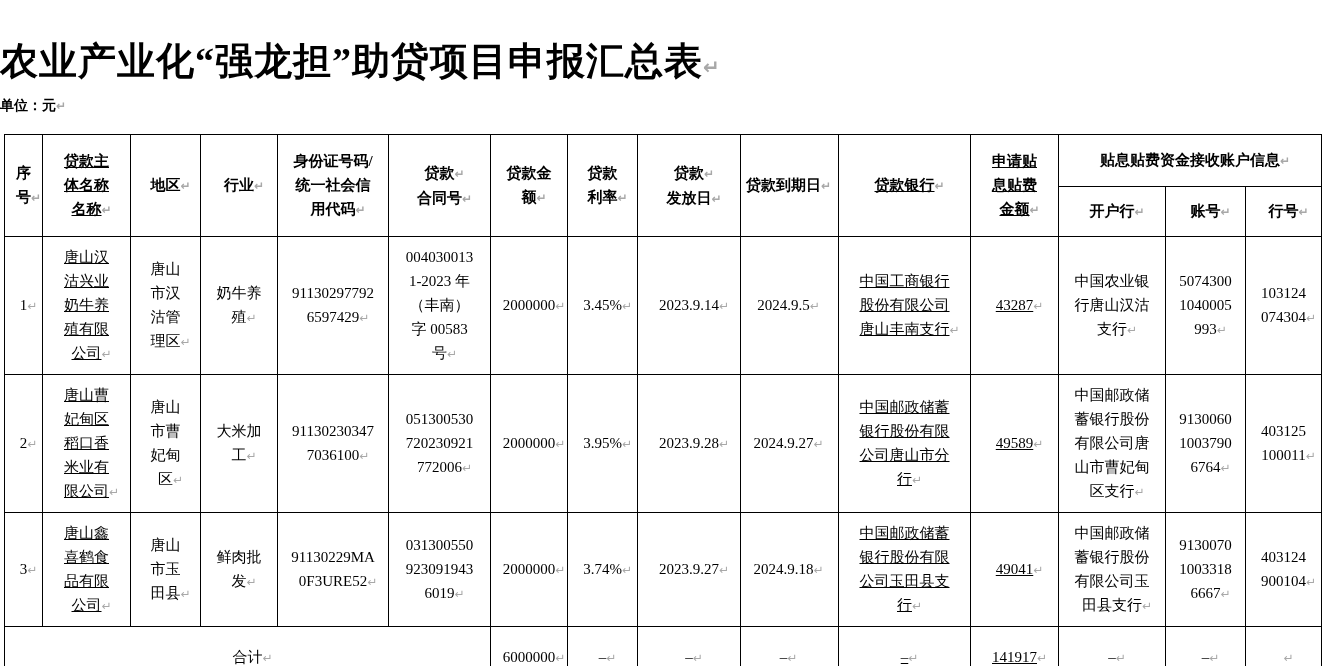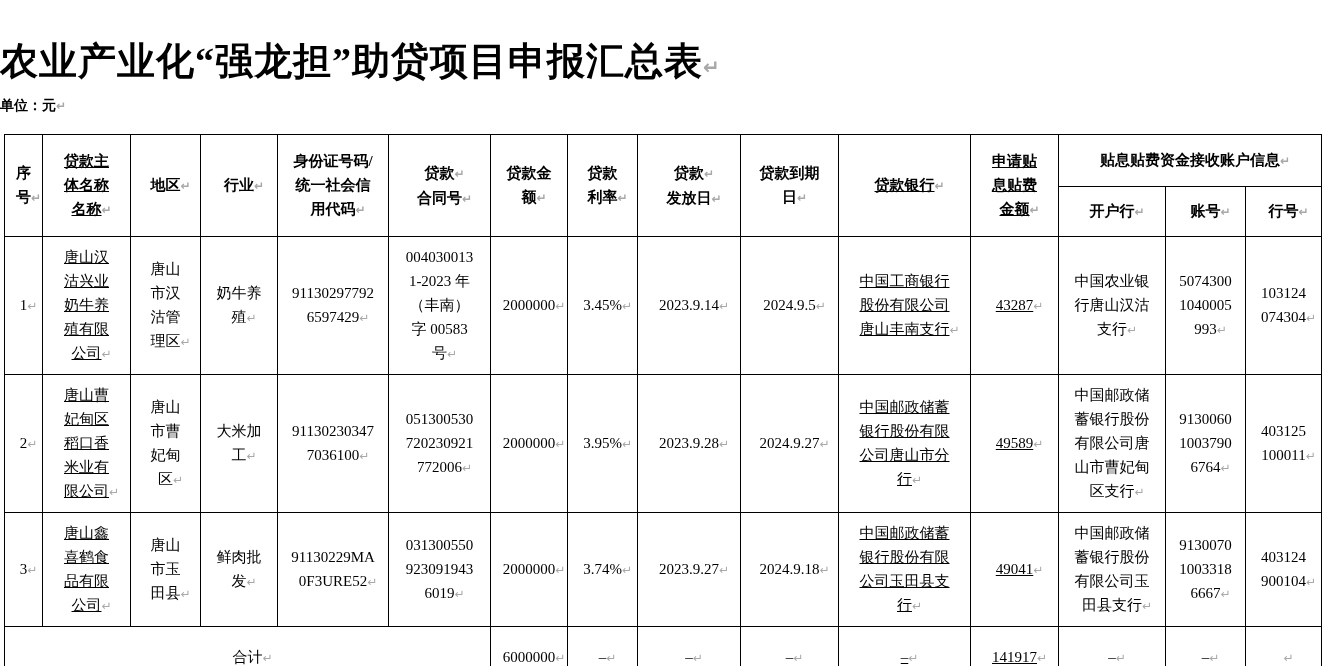--- a/index.html
+++ b/index.html
@@ -43,21 +43,21 @@
     font-size: 15px;
     line-height: 24px;
     word-break: break-all;
     padding-top: 2px; padding-bottom: 2px;
   }
   th { font-weight: bold; }
   td { font-weight: normal; }
 
   .pad10 { padding-left: 10px; padding-right: 10px; }
   .pad11 { padding-left: 11px; padding-right: 11px; }
-  .pad12 { padding-left: 12px; padding-right: 12px; }
+  .pad12 { padding-right: 12px; }
   .pad13 { padding-left: 13px; padding-right: 13px; }
   .pad14 { padding-left: 14px; padding-right: 14px; }
   .pad15 { padding-left: 15px; padding-right: 15px; text-decoration: underline; }
 
   tr.hr1 th { height: 52px; }
   tr.hr2 th { height: 50px; margin-left: 8px; }
   tr.totals-row td { border-bottom: 2px solid #000000; }
 
   .pmark {
     color: #a8a8a8;

